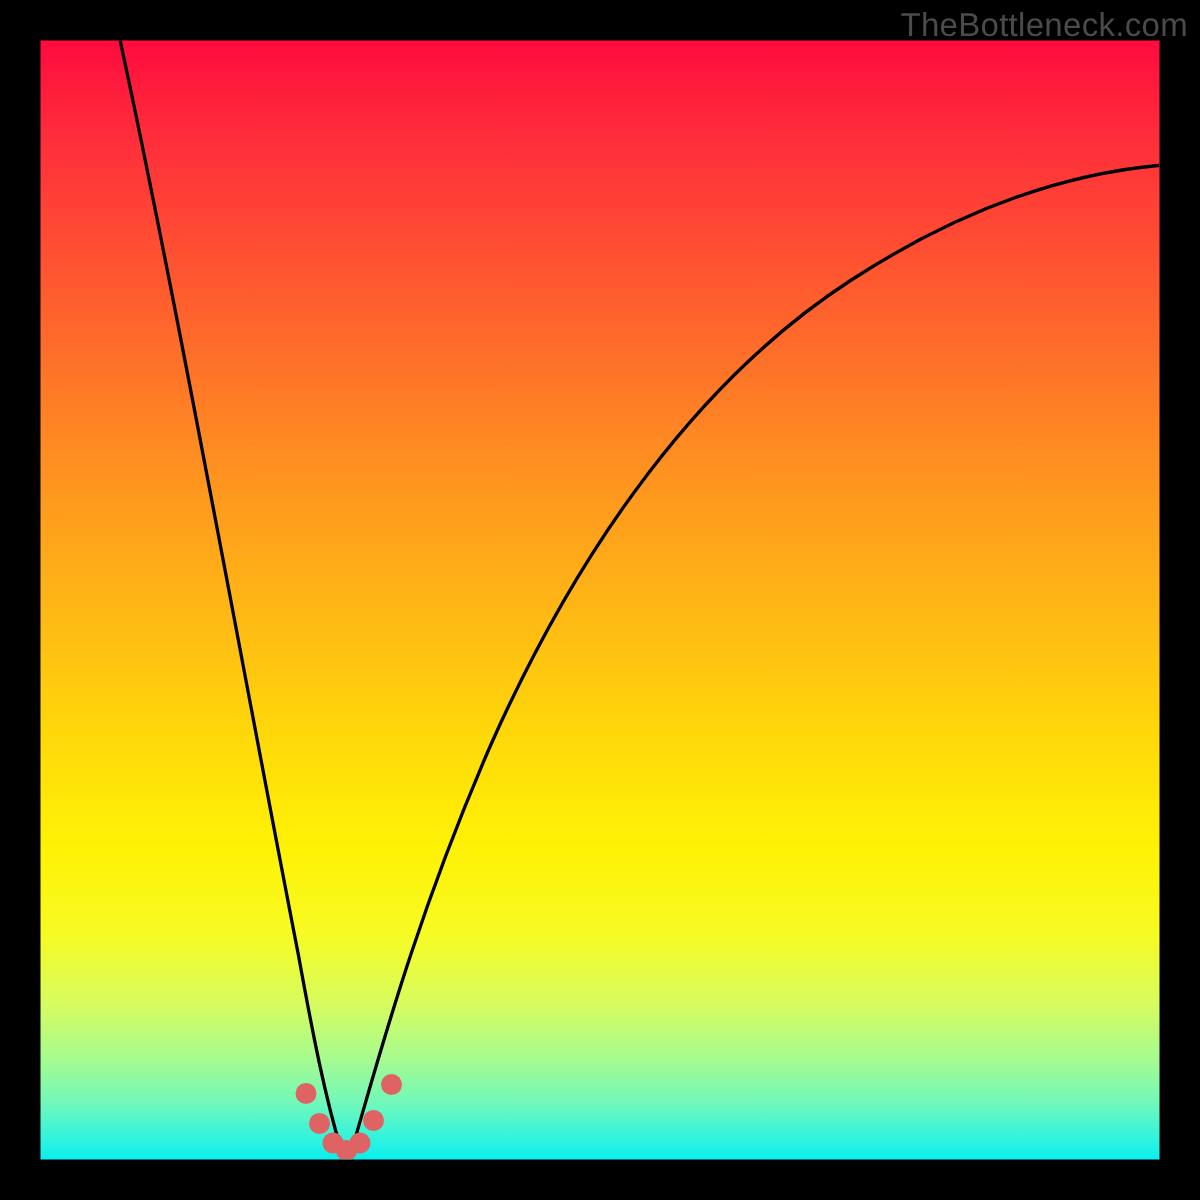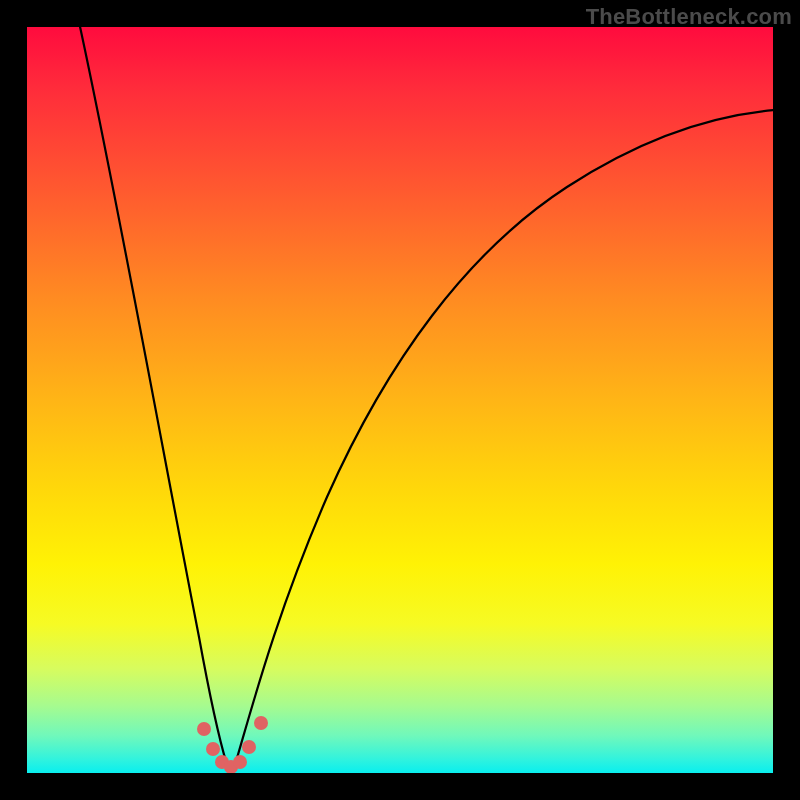--- a/index.html
+++ b/index.html
@@ -33,21 +33,21 @@
       #09efef 100%
     );
     overflow: hidden;
   }
   .watermark {
     position: absolute;
     top: 4px;
     right: 8px;
     color: #4b4b4b;
     font-size: 22px;
-    font-weight: 700;
+    font-weight: 400;
     letter-spacing: 0.2px;
     z-index: 10;
     user-select: none;
   }
   svg.curve {
     position: absolute;
     left: 0;
     top: 0;
     width: 746px;
     height: 746px;

